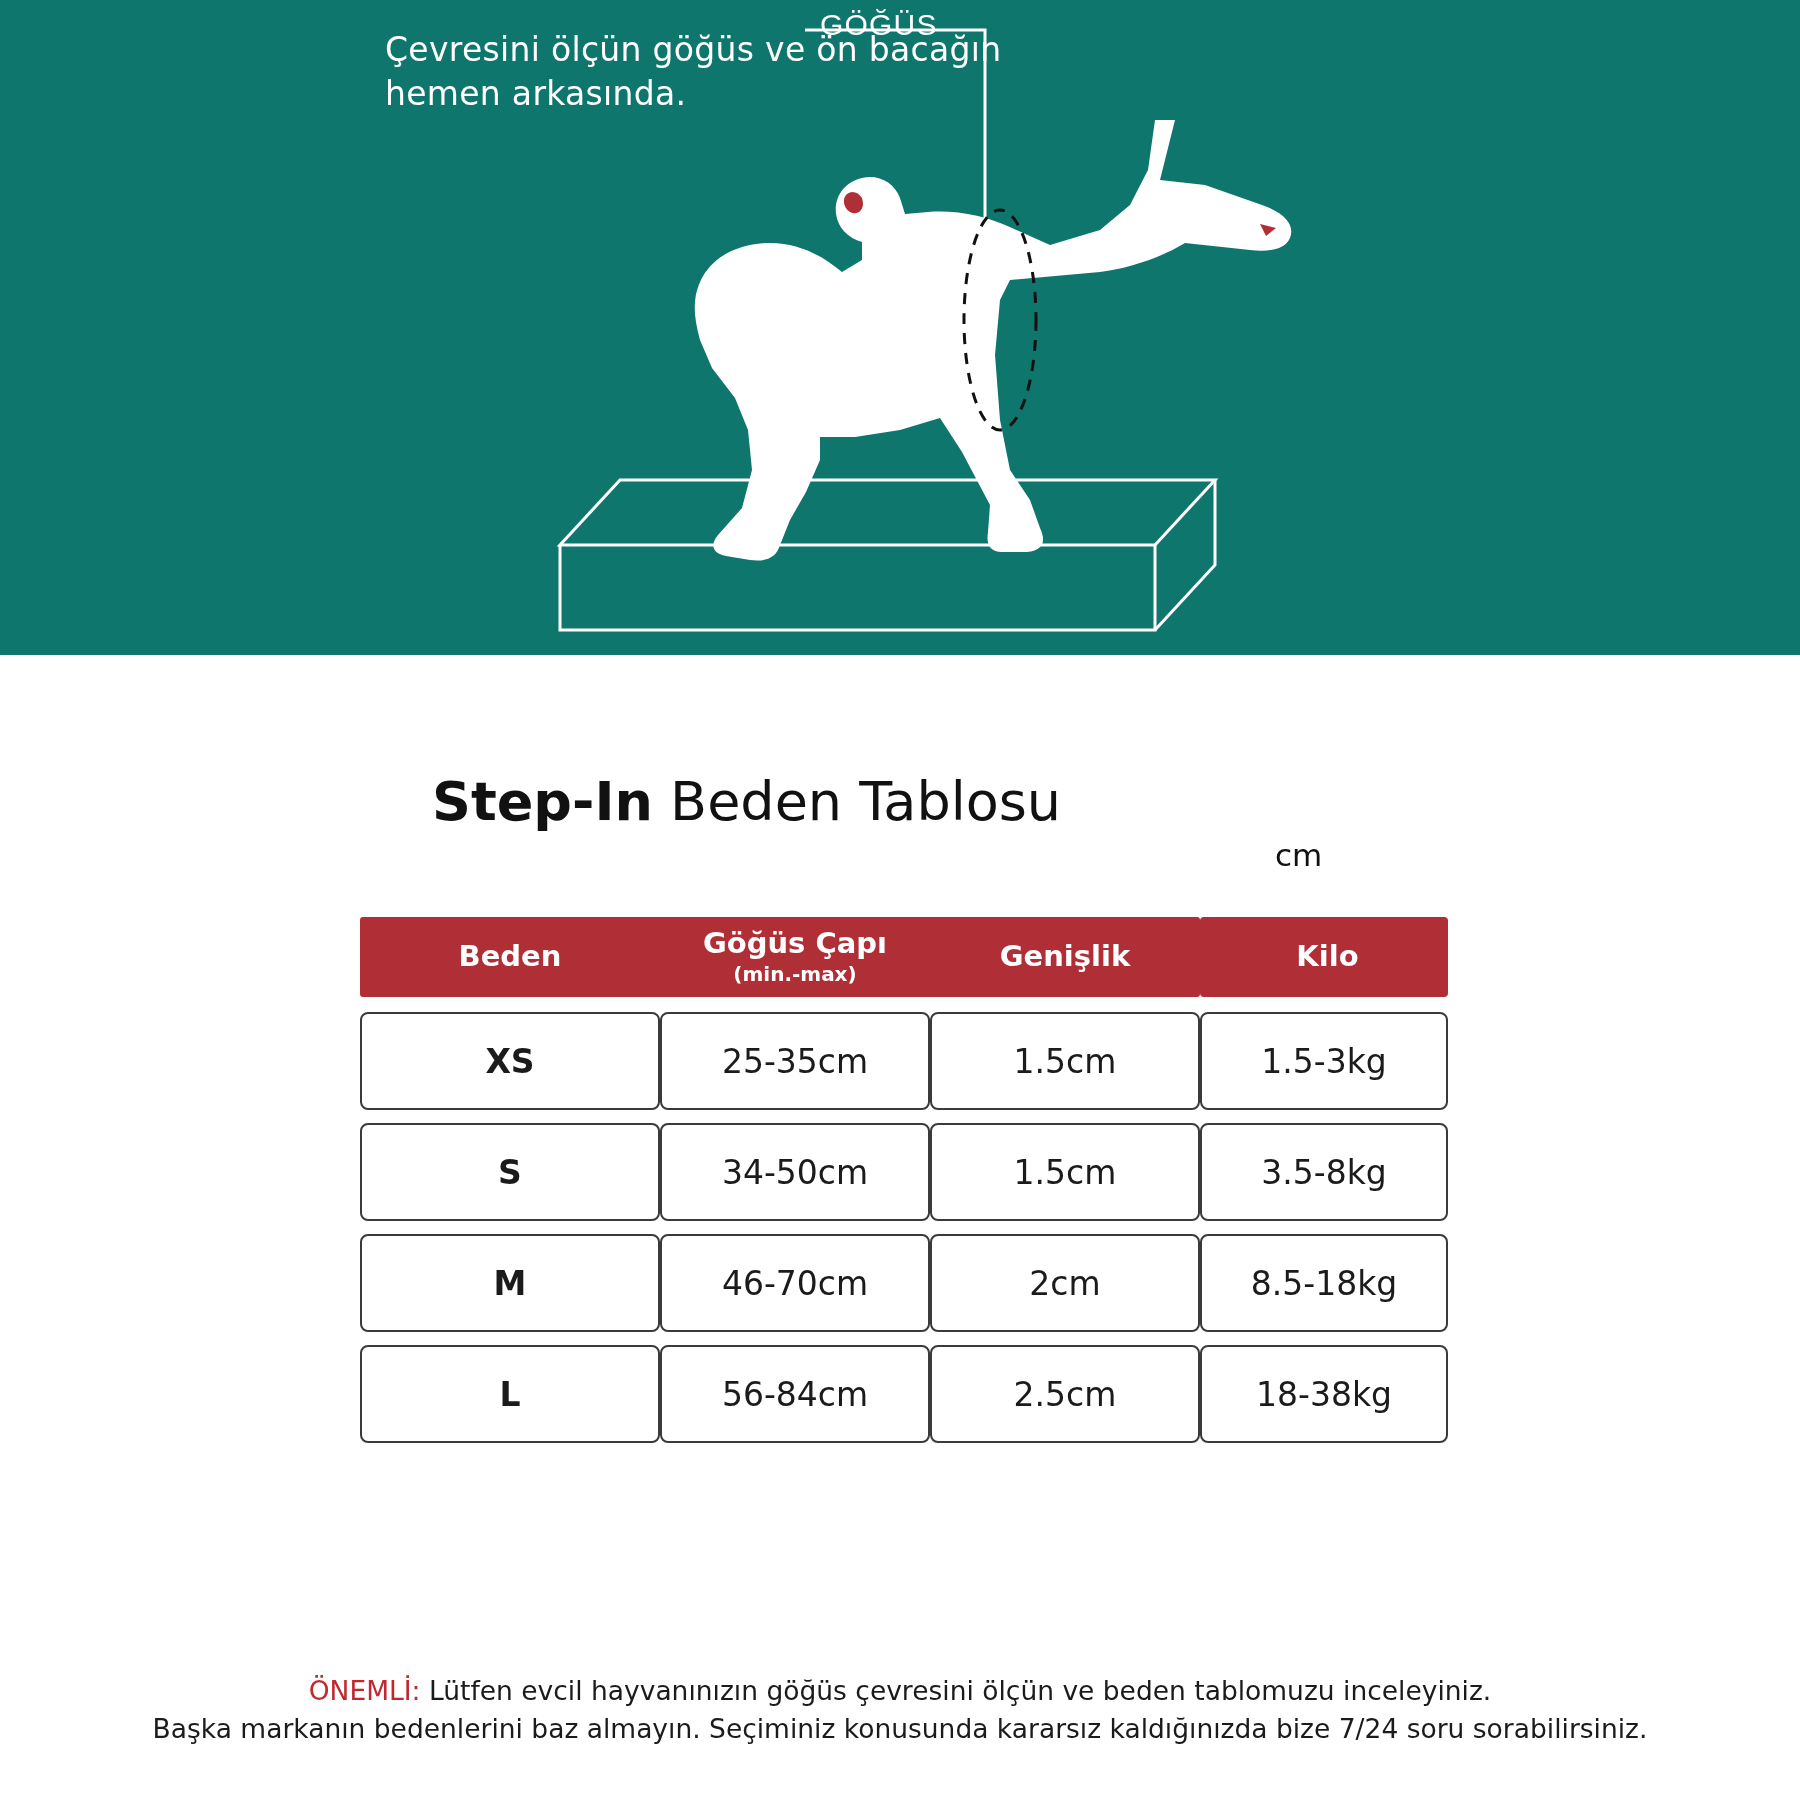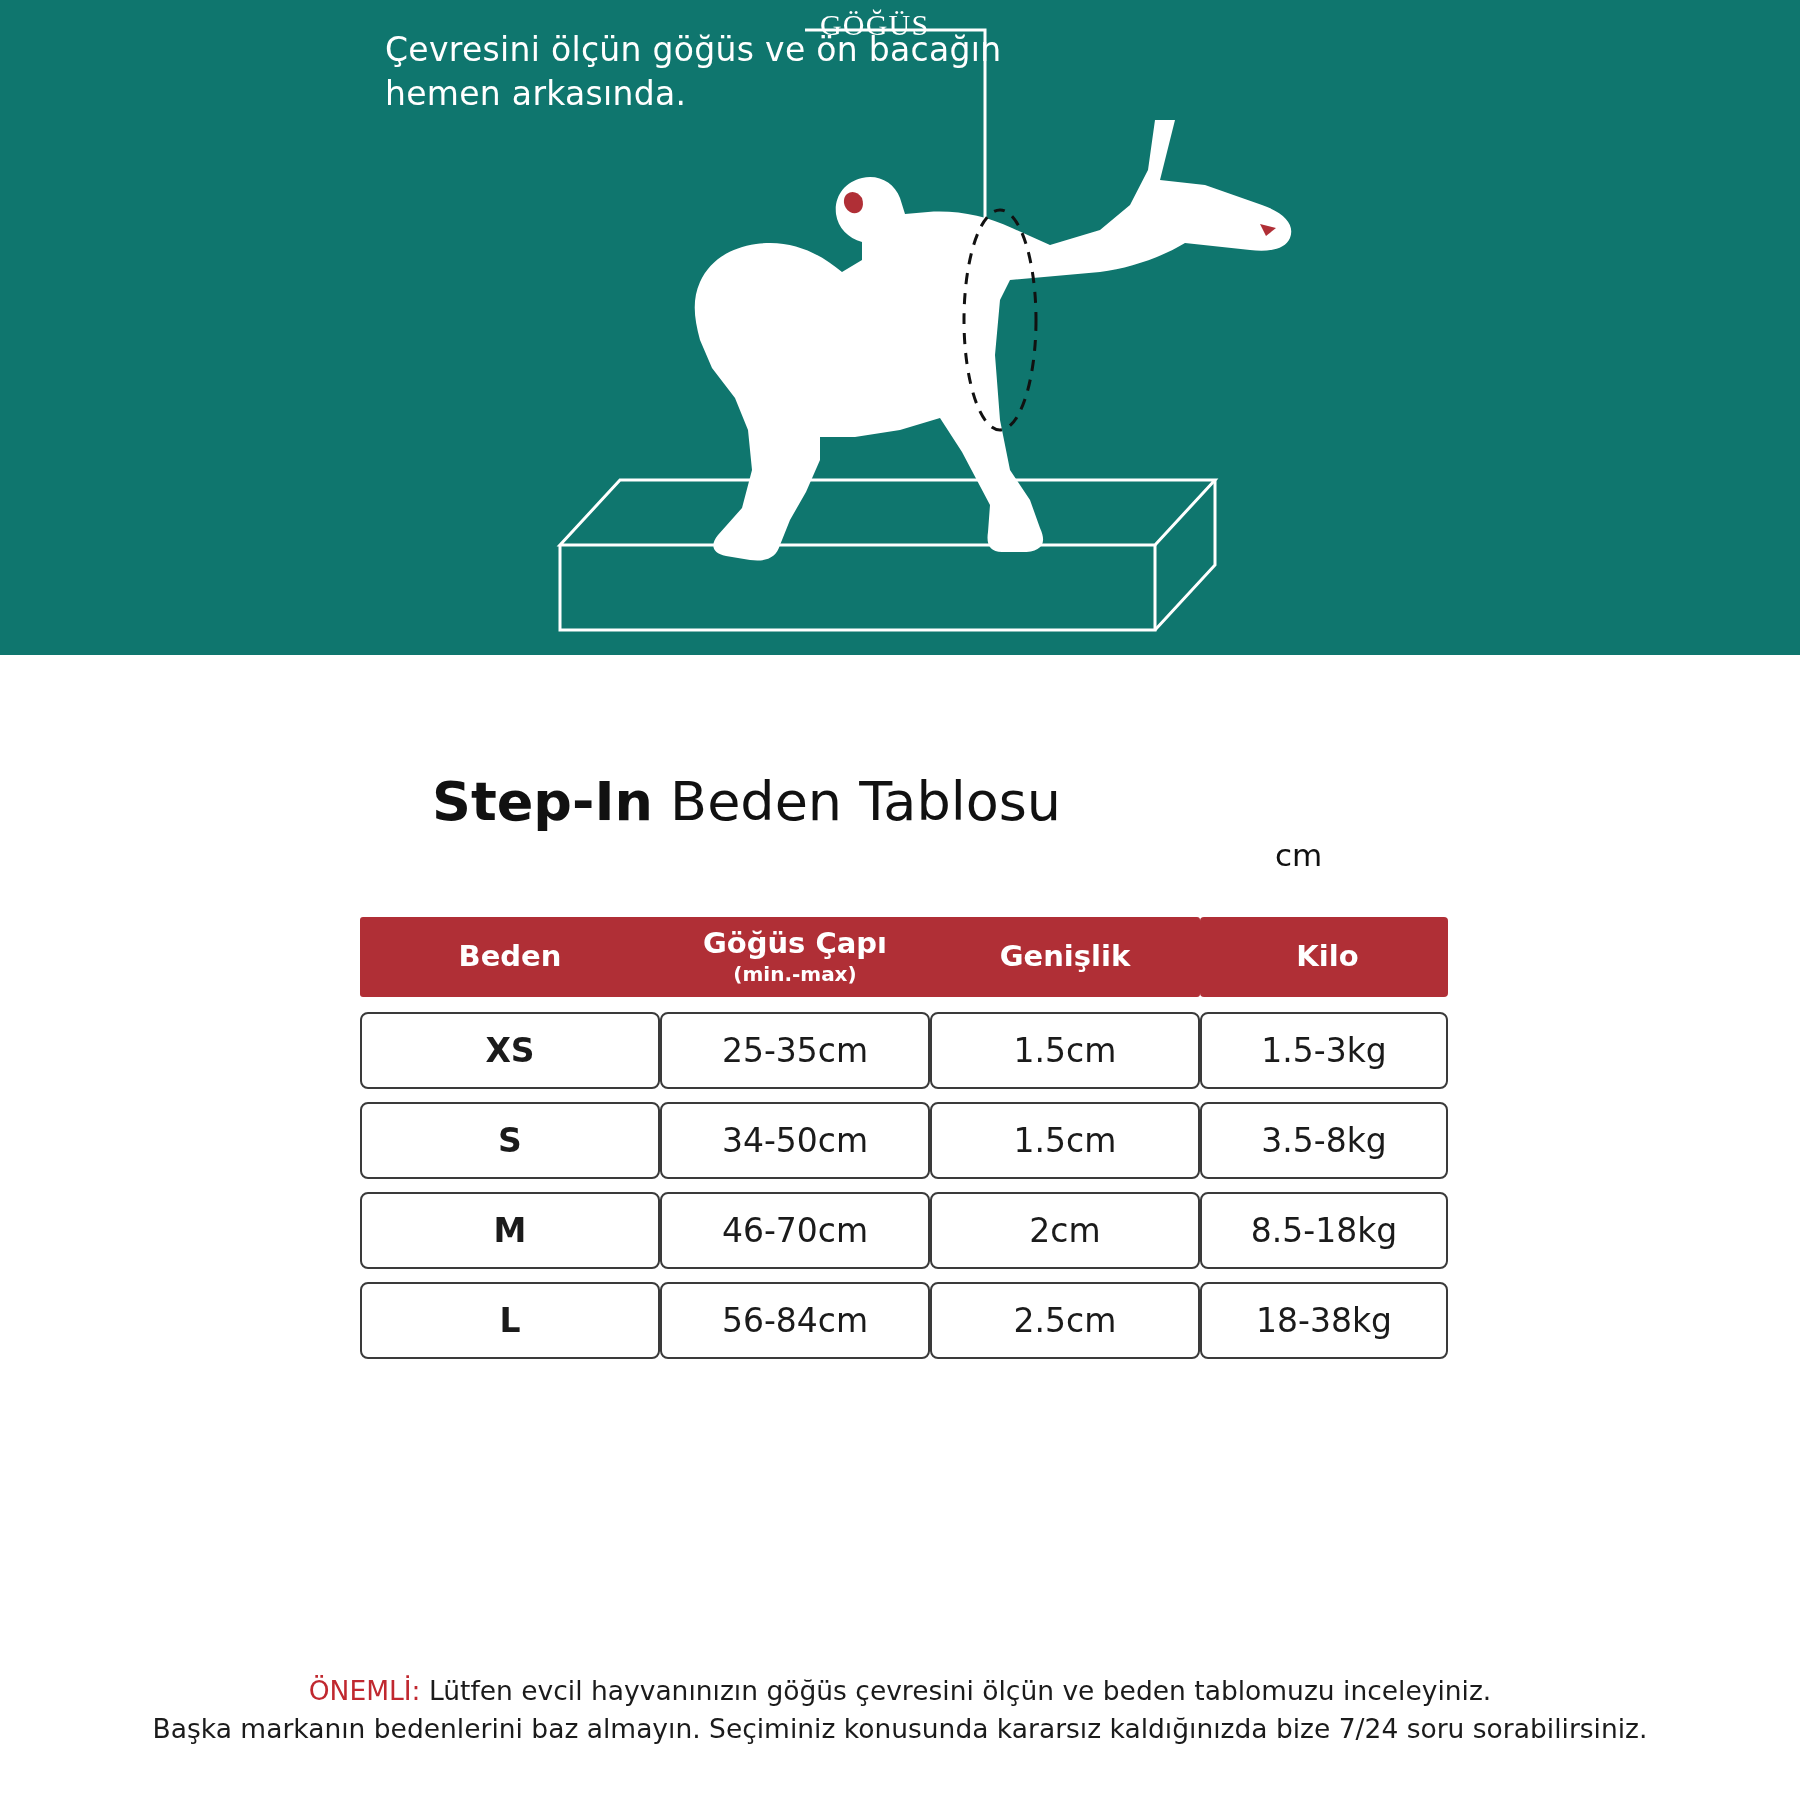--- a/index.html
+++ b/index.html
@@ -39,21 +39,21 @@
     font-weight: 400;
   }
 
   .hero-chest-label {
     position: absolute;
     left: 820px;
     top: 8px;
     color: #ffffff;
     font-size: 30px;
     letter-spacing: 1.2px;
-    font-family: Liberation Serif, serif;
+    font-family: Liberation Sans, sans-serif;
   }
 
   .hero-art {
     position: absolute;
     left: 0;
     top: 0;
     width: 1800px;
     height: 655px;
   }
 
@@ -127,21 +127,21 @@
     font-family: "DejaVu Sans", sans-serif;
   }
   .head-row .c1 { border-radius: 4px 0 0 4px; }
   .head-row .c4 { border-radius: 4px; padding-left: 7px; }
   .head-main { font-size: 29px; line-height: 1.1; }
   .head-sub { font-size: 20px; font-weight: 700; margin-top: 2px; }
 
   .body-row .cell {
     border: 2px solid #3a3a3a;
     border-radius: 8px;
-    height: 77px;
+    height: 98px;
     color: #1b1b1b;
     font-size: 33px;
     font-family: "DejaVu Sans", sans-serif;
     text-align: center;
   }
   .c1 { width: 300px; }
   .c2 { width: 270px; }
   .c3 { width: 270px; }
   .c4 { width: 248px; }
 

